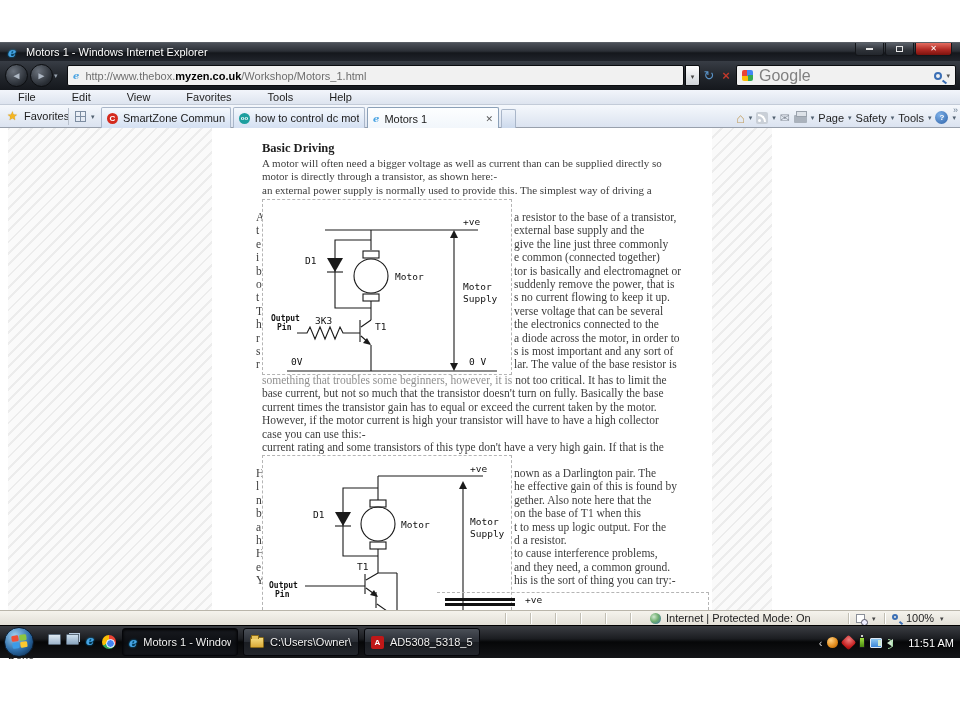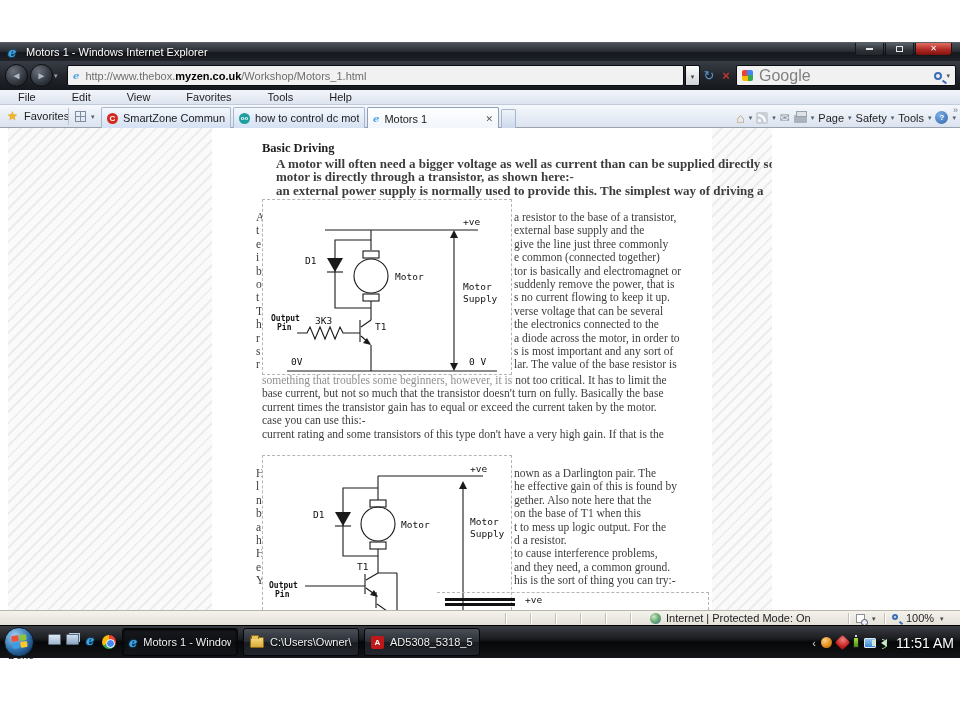--- a/index.html
+++ b/index.html
@@ -87,21 +87,21 @@
   .help-ico { width:13px; height:13px; border-radius:50%; background:radial-gradient(circle at 35% 30%,#7db0e8,#2d62a8); color:#fff; font:bold 8px/13px "Liberation Sans",sans-serif; text-align:center; }
   .more-chevrons { position:absolute; right:2px; top:0px; font-size:9px; color:#6d7e92; }
 
   
   .content { position:absolute; left:0; top:128px; width:772px; height:482px; background:#fff; overflow:hidden; }
   .hatch { position:absolute; left:8px; top:0; width:930px; height:482px;
     background:repeating-linear-gradient(135deg,#ececec 0 2px,#fafafa 2px 8px); }
   .page-col { position:absolute; left:212px; top:0; width:500px; height:482px; background:#fff; }
   .serif { font-family:"Liberation Serif",serif; color:#3d3d3d; }
   .page-heading { position:absolute; left:262px; top:13px; font:bold 12.5px "Liberation Serif",serif; color:#1f1f1f; }
-  .intro { position:absolute; left:276px; top:29px; font-size:13px; line-height:13.4px; white-space:nowrap;font-weight:bold; }
+  .intro { position:absolute; left:262px; top:29px; font-size:11px; line-height:13.4px; white-space:nowrap; }
   .img-box { position:absolute; background:#fff; border:1px dashed #b5b5b5; z-index:2; }
   .img1 { left:262px; top:71px; width:250px; height:176px; }
   .img2 { left:262px; top:327px; width:250px; height:155px; border-bottom:none; }
   .img3 { left:437px; top:464px; width:272px; height:18px; background:transparent; border:none;
     border-top:1px dashed #b5b5b5; border-right:1px dashed #b5b5b5; z-index:4; }
   .batline { position:absolute; left:8px; width:70px; height:3px; background:#111; }
   .d3plus { position:absolute; left:88px; top:1px; font:9.5px "DejaVu Sans Mono",monospace; color:#111; }
   .frag-rows { position:absolute; font-size:11.5px; line-height:13.4px; white-space:nowrap; }
   .sec1 { left:256px; top:83px; }
   .sec2 { left:256px; top:339px; }
@@ -163,21 +163,21 @@
   .tray { position:absolute; right:6px; top:0; height:33px; display:flex; align-items:center; gap:5px; color:#fff; }
   .tray-chev { font-size:11px; color:#d8d8d8; }
   .tray-orange { width:11px; height:11px; border-radius:50%; background:radial-gradient(circle at 35% 30%,#ffd080,#e08818 60%,#a05808); }
   .tray-red { width:11px; height:11px; border-radius:2px; background:radial-gradient(circle at 35% 30%,#f08080,#c01818 70%,#801010); transform:rotate(45deg); }
   .batt-ico { width:6px; height:11px; background:linear-gradient(#9fe040,#4a8a10); border:1px solid #1a1a1a; border-radius:1px; position:relative; }
   .batt-ico::before { content:''; position:absolute; left:1px; top:-3px; width:2px; height:2px; background:#cfcfcf; }
   .net-ico { width:12px; height:10px; background:linear-gradient(#8ec8f0,#3a85d8); border:1px solid #dce8f4; border-radius:1px; }
   .spk-ico { width:0; height:0; border-top:4px solid transparent; border-bottom:4px solid transparent; border-right:6px solid #cfe8cf; position:relative; }
   .spk-ico::before { content:''; position:absolute; left:-9px; top:-3px; width:3px; height:6px; background:#cfe8cf; }
   .spk-ico::after { content:''; position:absolute; left:1px; top:-4px; width:4px; height:8px; border:1px solid #9fd89f; border-left:none; border-radius:0 6px 6px 0; }
-  .tray-time { font-size:14px; margin-left:4px; text-shadow:0 1px 1px #000; }
+  .tray-time { font-size:11px; margin-left:10px; text-shadow:0 1px 1px #000; }
 </style>
 </head>
 <body>
 
 <div class="screen">
 
   <div class="titlebar">
     <span class="ie-e">e</span>
     <span class="title-text">Motors 1 - Windows Internet Explorer</span>
     <div class="winbtns">
@@ -326,20 +326,21 @@
         <text x="206" y="165">0 V</text>
       </svg>
     </div>
 
     <div class="para2 serif">
       <div><span class="fade">something that troubles some beginners, however, it is</span><span> not too critical. It has to limit the</span></div>
       <div>
 
       <div>base current, but not so much that the transistor doesn't turn on fully. Basically the base</div>
           <div>current times the transistor gain has to equal or exceed the current taken by the motor.</div>
+          <div>However, if the motor current is high your transistor will have to have a high collector</div>
           <div>case you can use this:-</div>
           <div>current rating and some transistors of this type don't have a very high gain. If that is the</div>
         </div>
     </div>
 
     <div class="frag-rows sec2 serif">
 
     <div class="frag-row"><span class="fl">H</span><span class="fr">nown as a Darlington pair. The</span></div>
         <div class="frag-row"><span class="fl">l</span><span class="fr">he effective gain of this is found by</span></div>
         <div class="frag-row"><span class="fl">n</span><span class="fr">gether. Also note here that the</span></div>

